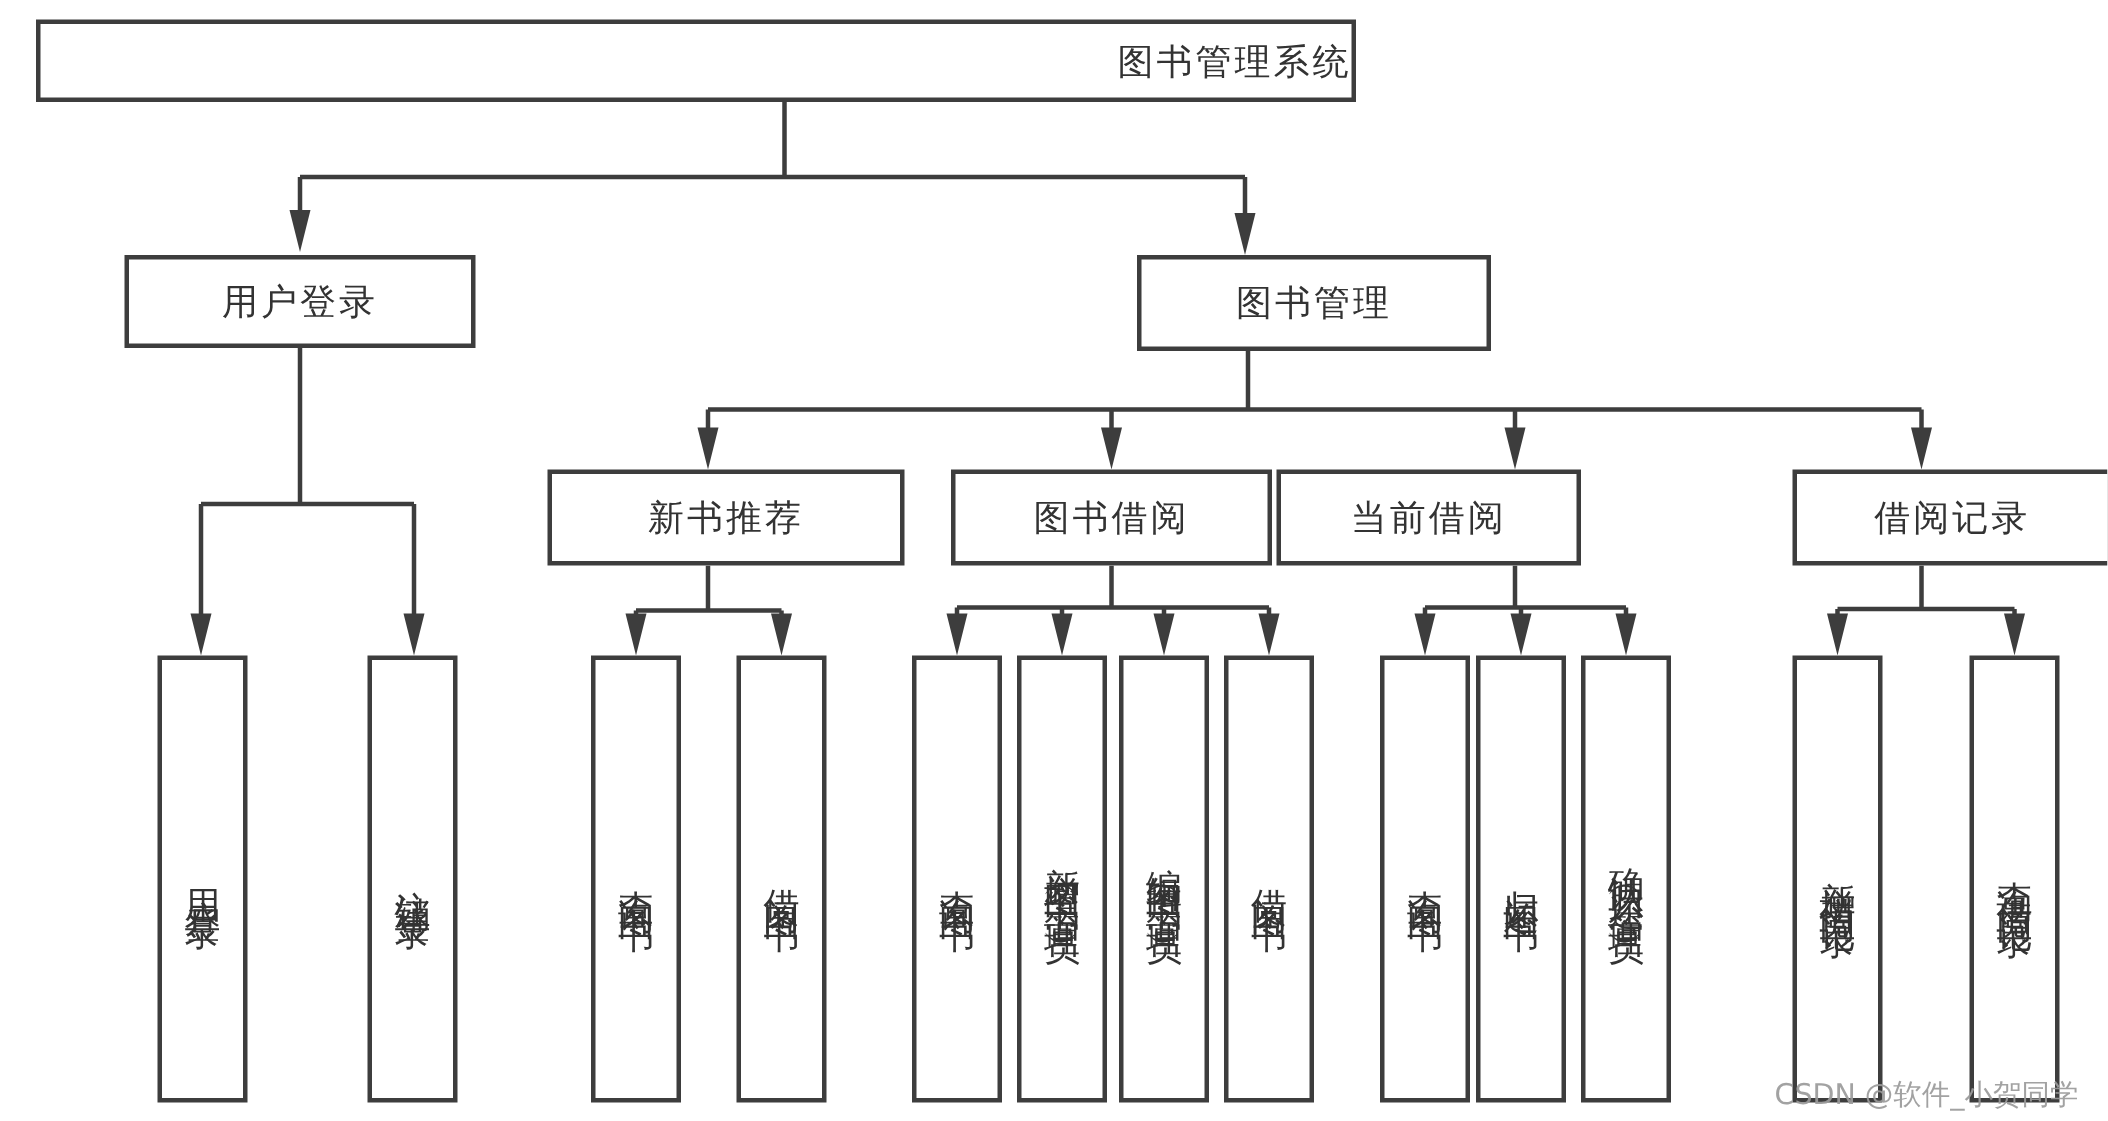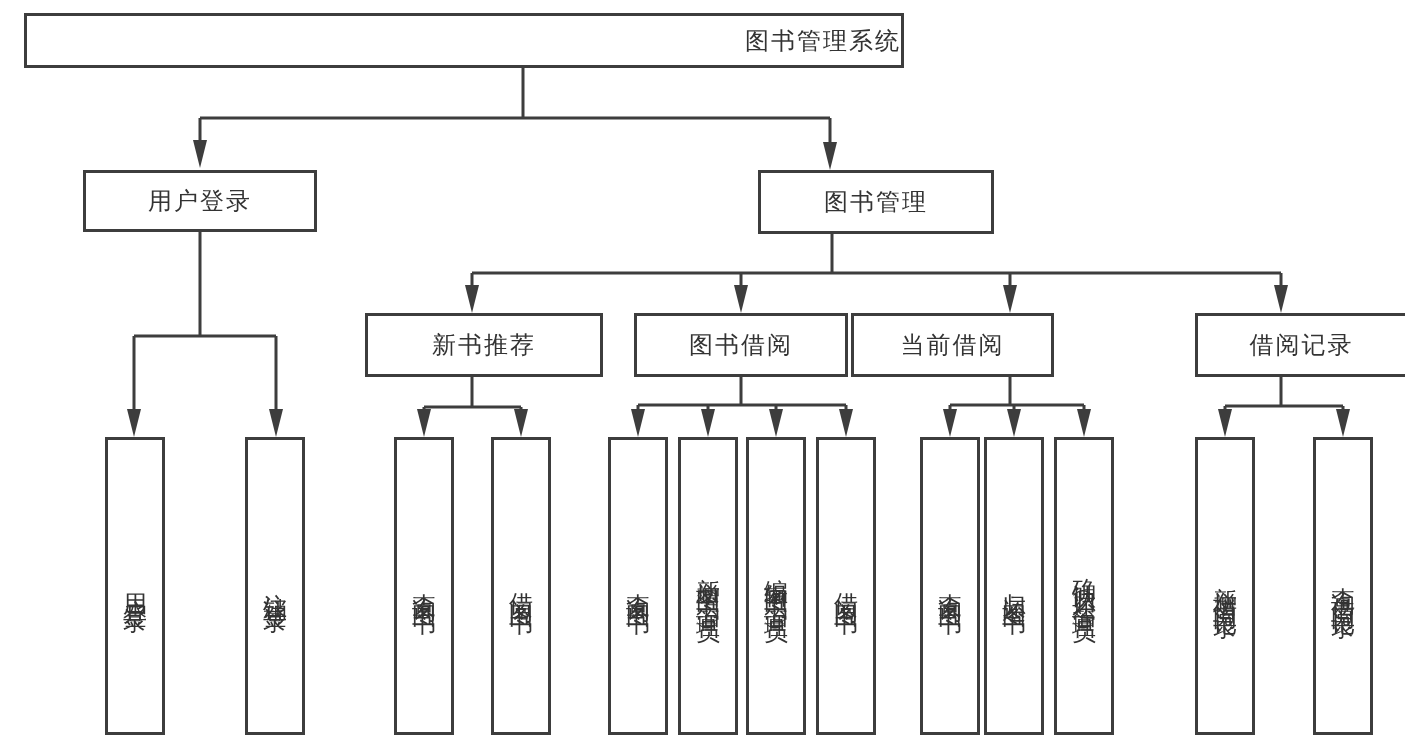--- a/index.html
+++ b/index.html
@@ -169,13 +169,14 @@
     <span class="vtxt">确认归还（管理员）</span>
   </div>
 
   <div class="vbox" style="left:1195px;">
     <span class="vtxt">新增借阅记录</span>
   </div>
   <div class="vbox" style="left:1313px;">
     <span class="vtxt">查询借阅记录</span>
   </div>
 
+  <div id="watermark">CSDN @软件_小贺同学</div>
 </div>
 
 </body></html>

